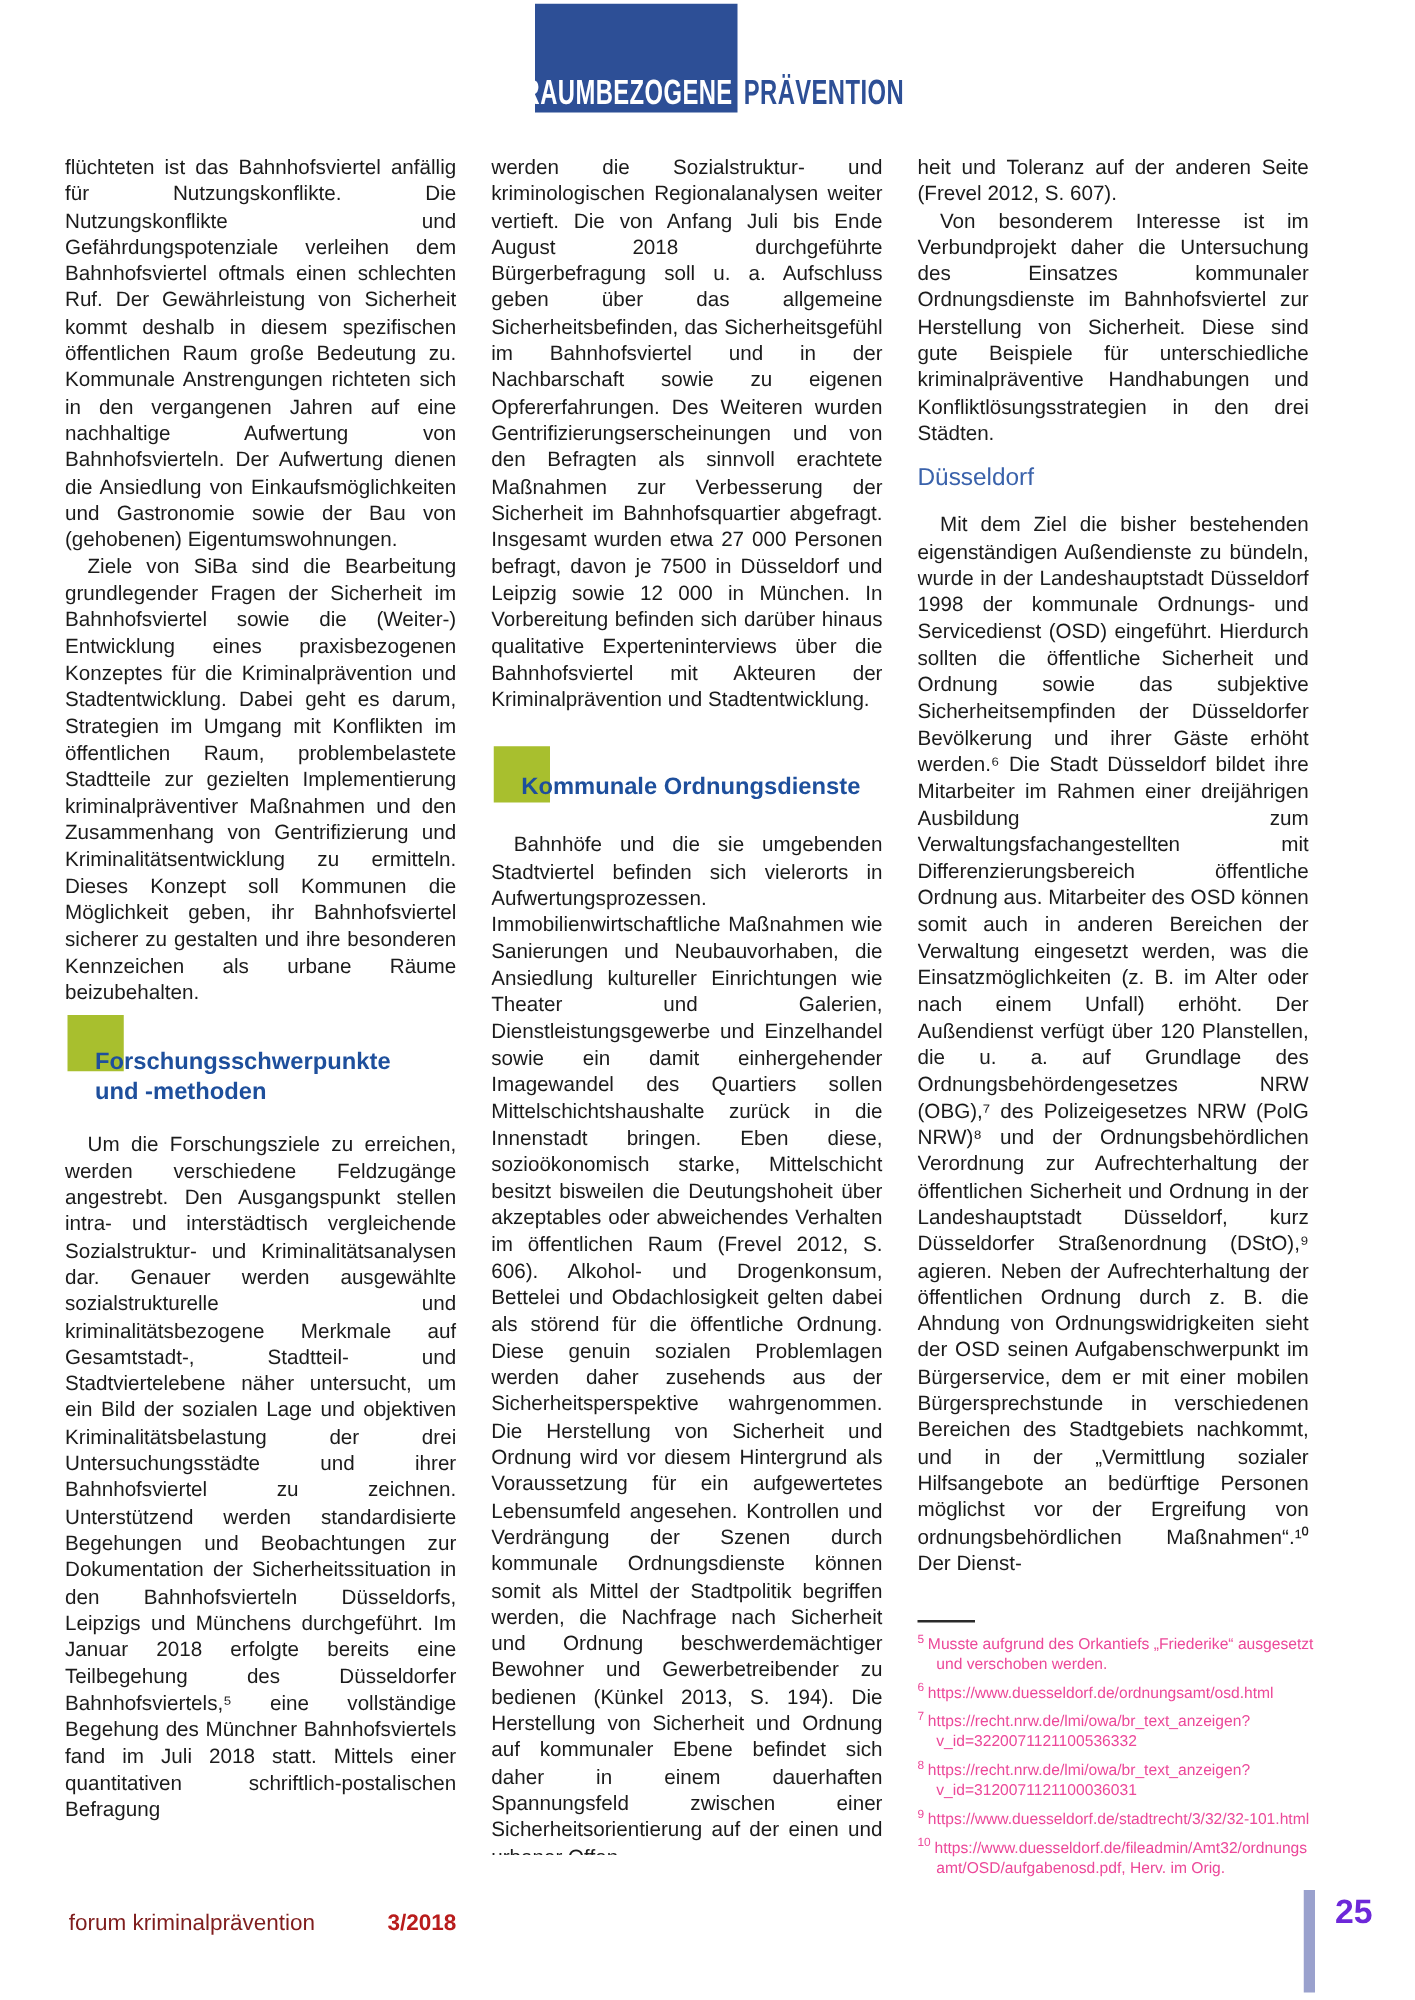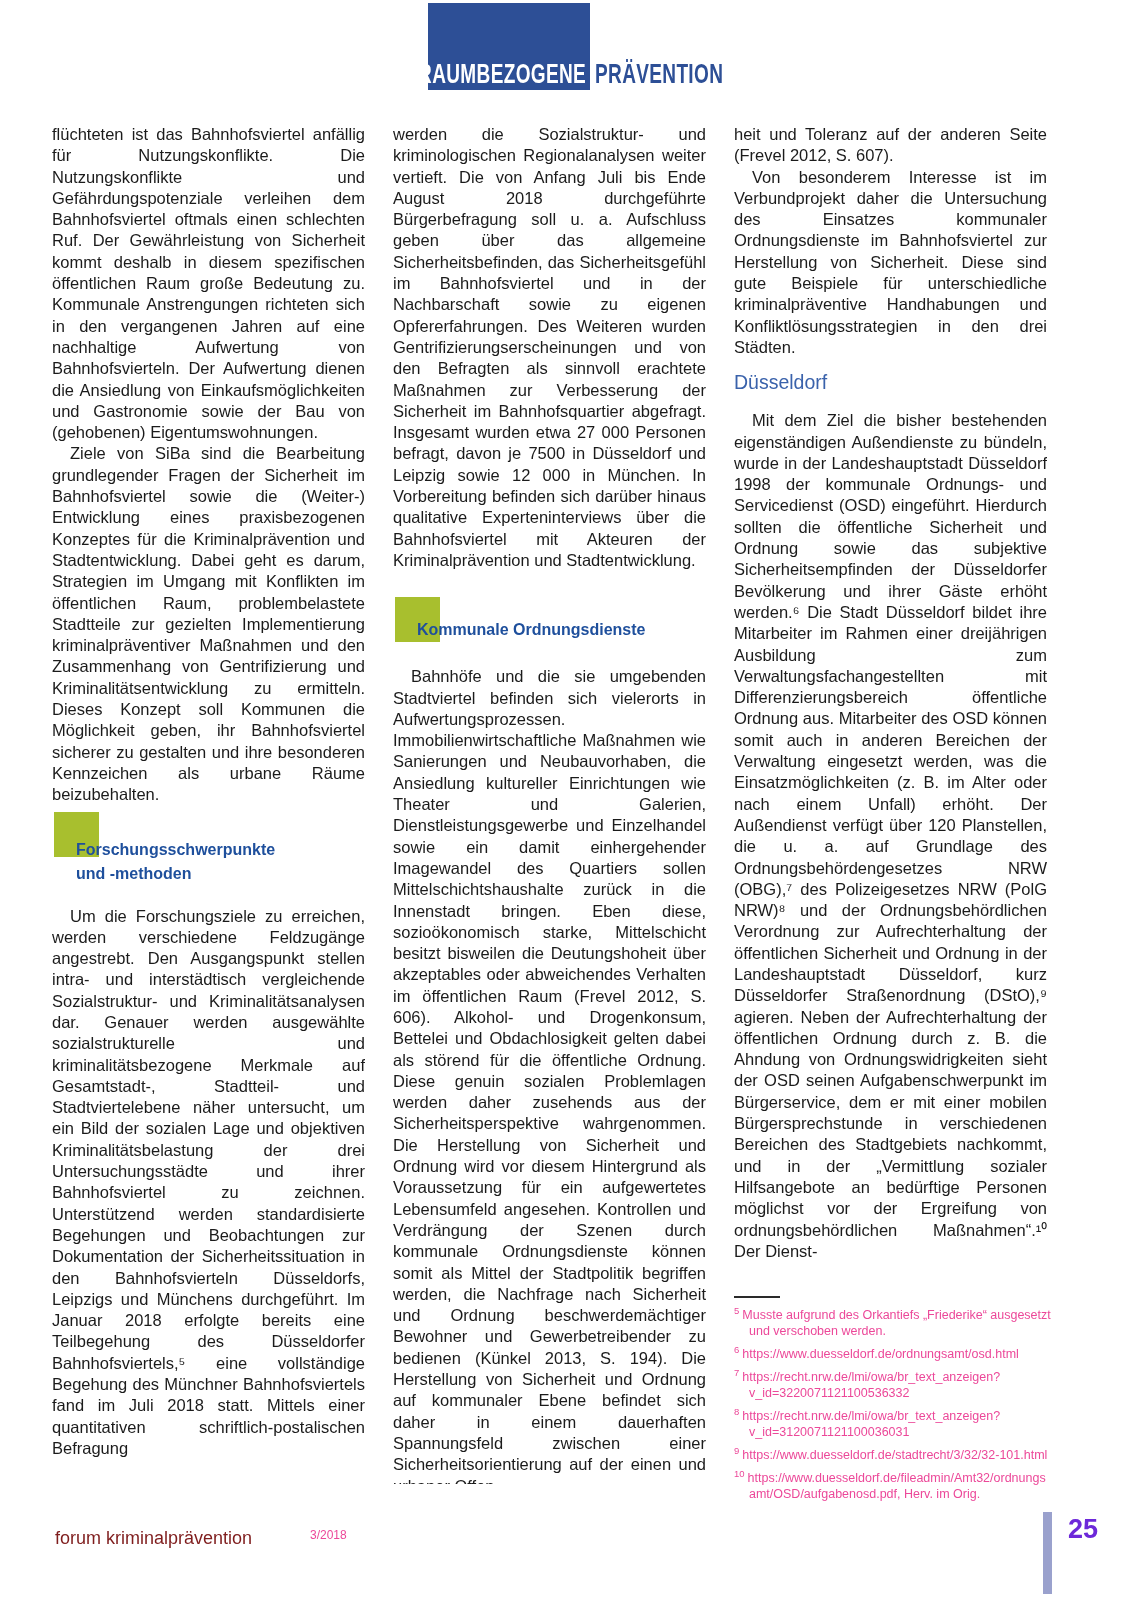--- a/index.html
+++ b/index.html
@@ -39,40 +39,40 @@
   #col3{left:734px;height:1168px;}
   .col p{margin:0;}
   .col p.indent{text-indent:18px;}
   
   .section-head{position:relative;}
   .head-col1{margin-top:6px;height:94px;}
   .head-col2{margin-top:26px;height:69px;}
   .green-square{position:absolute;left:2px;top:0;width:45px;height:45px;background:var(--green);}
   .section-head h2{
     position:absolute;left:24px;margin:0;
-    font-size:16px;line-height:24px;font-weight:bold;color:var(--heading-blue);
+    font-size:19px;line-height:24px;font-weight:bold;color:var(--heading-blue);
     text-align:left;white-space:nowrap;
   }
   .head-col1 h2{top:26px;}
   .head-col2 h2{top:21px;}
   .subheading{
     margin:12px 0 16px 0;font-size:19.5px;line-height:24px;
     color:var(--subheading-blue);font-weight:normal;text-align:left;
   }
   
   .footnotes{
     position:absolute;left:734px;top:1296px;width:318px;
     font-size:12.5px;line-height:16px;color:#ec4899;text-align:left;
   }
   .fn-rule{width:46px;border-top:2px solid #2a2a2a;margin-bottom:9px;}
   .fn{margin:0 0 7px 0;padding-left:15px;text-indent:-15px;overflow-wrap:anywhere;}
   .fn sup{font-size:9.5px;line-height:0;vertical-align:super;margin-right:3px;}
   
   .footer-journal{position:absolute;left:55px;top:1528px;font-size:18px;font-weight:normal;color:#7f1d1d;}
-  .footer-issue{position:absolute;left:310px;top:1528px;font-size:12px;font-weight:normal;color:#ec4899;}
+  .footer-issue{position:absolute;left:310px;top:1528px;font-size:18px;font-weight:bold;color:#b91c1c;}
   .footer-bar{position:absolute;left:1043px;top:1512px;width:9px;height:82px;background:var(--footer-bar);}
   .page-number{position:absolute;left:1068px;top:1514px;font-size:27px;font-weight:bold;color:#6d28d9;}
 </style>
 </head>
 <body>
 
 <div class="page">
 
   <div class="header-box"></div>
   <div class="title-white">RAUMBEZOGENE</div>

